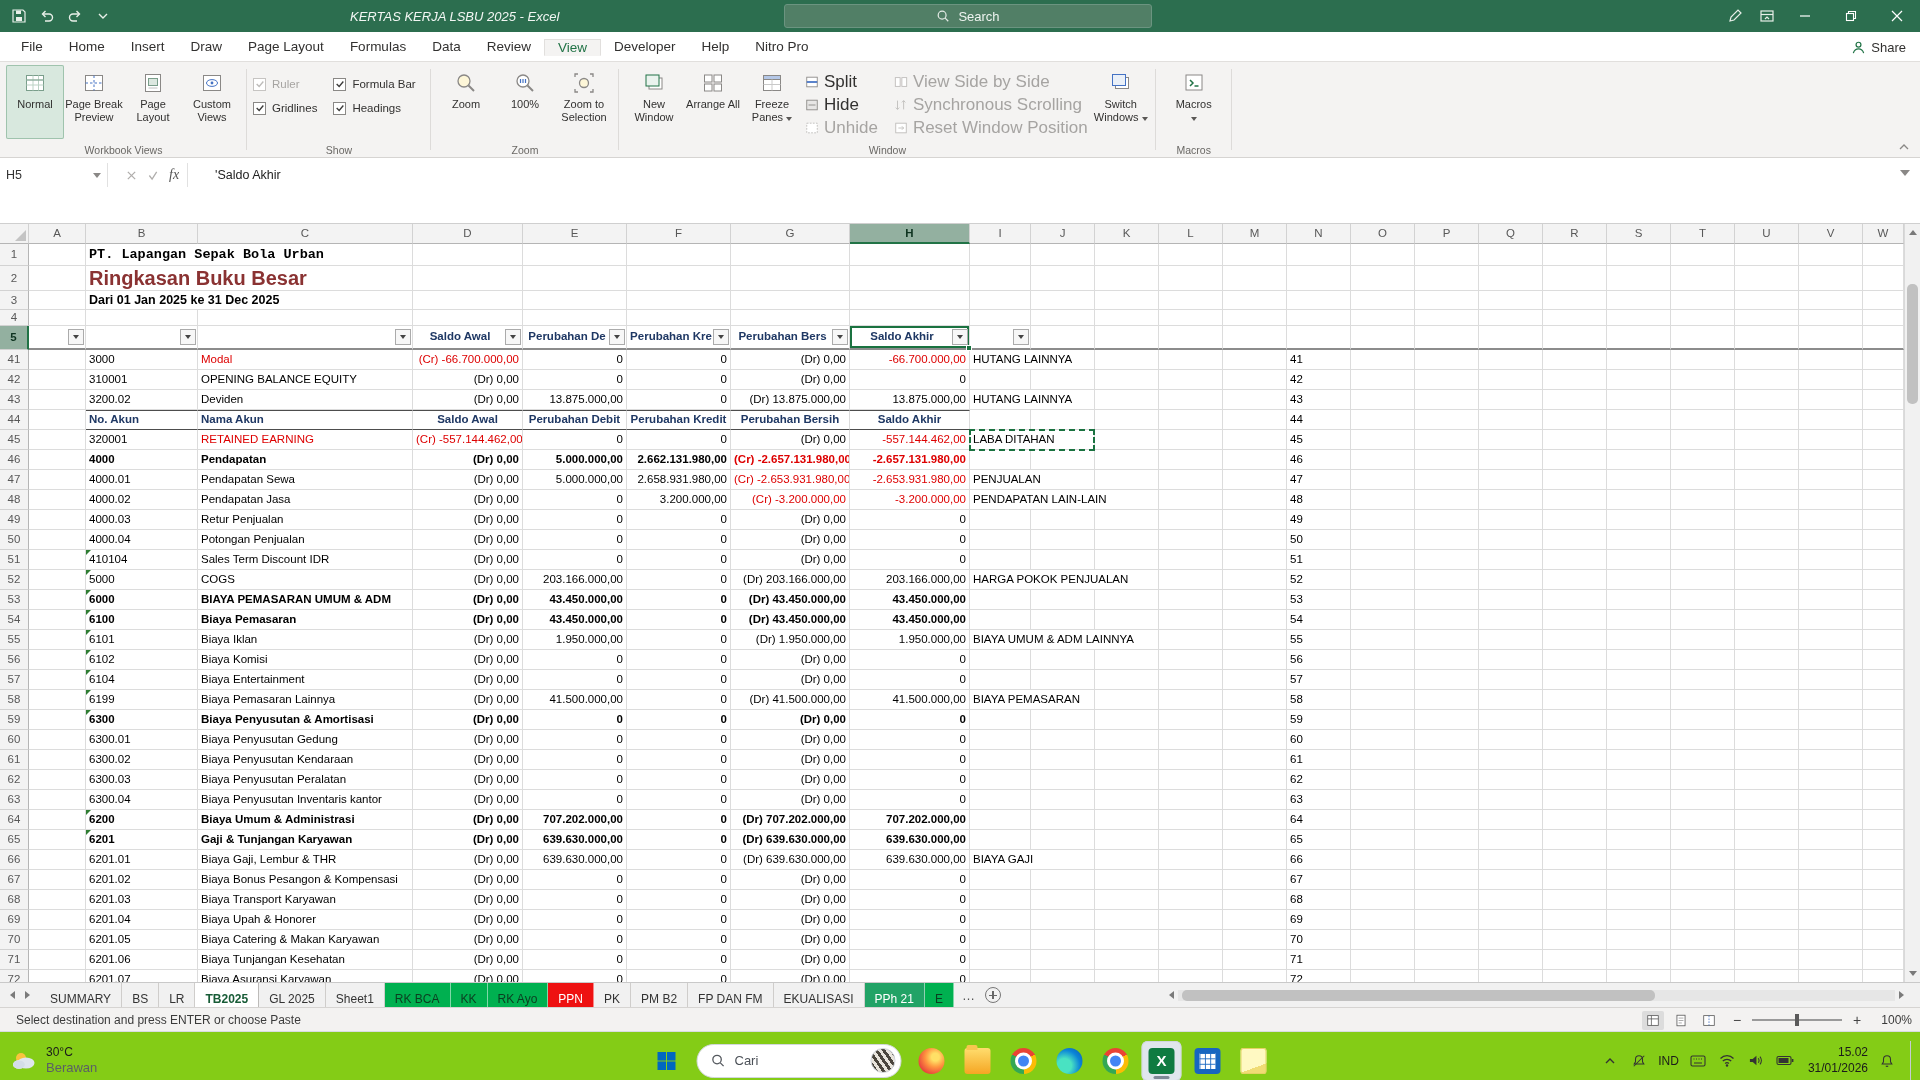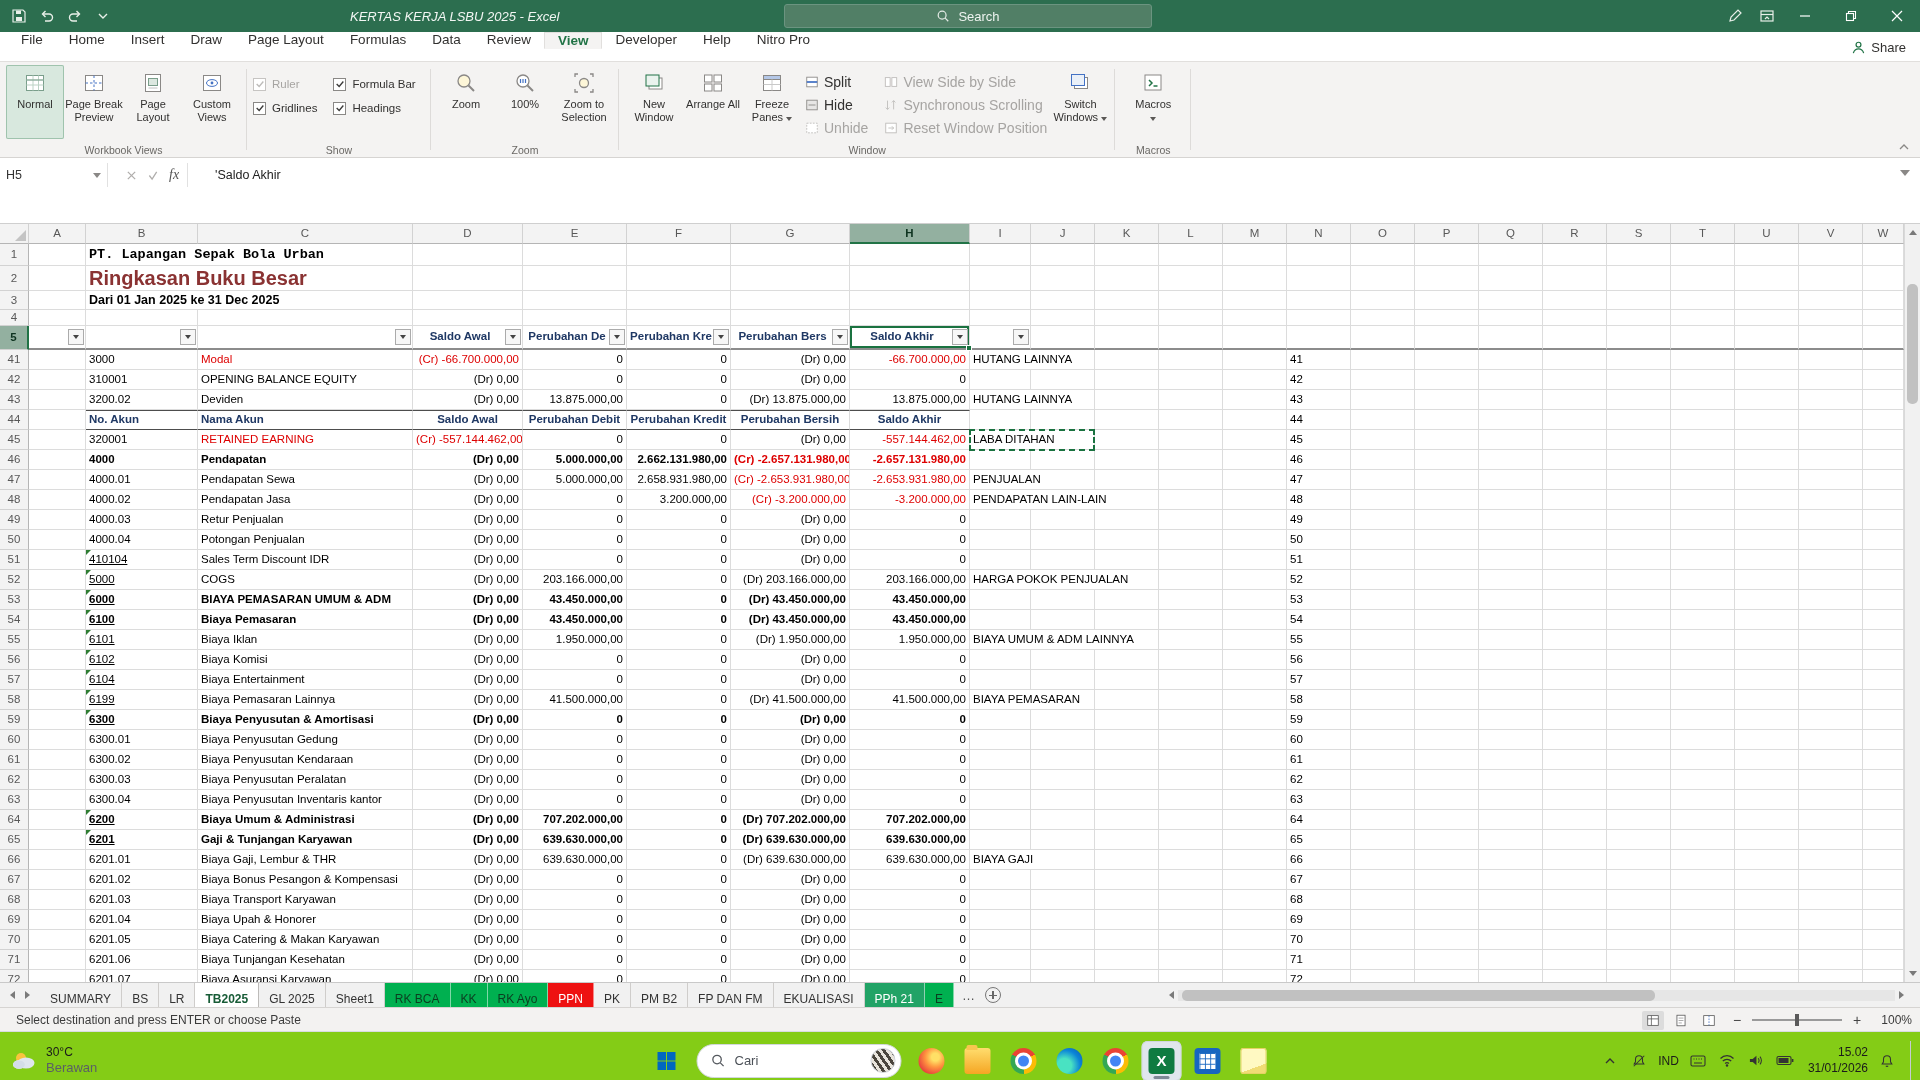--- a/index.html
+++ b/index.html
@@ -13,41 +13,41 @@
   .qbtn svg{display:block;}
   .doc-title{position:absolute;left:350px;top:0;height:32px;display:flex;align-items:center;font-size:13px;color:#f2f6f3;white-space:nowrap;font-style:italic;}
   .tsearch{position:absolute;left:784px;top:4px;width:368px;height:24px;background:#517f66;border:1px solid #6b9480;border-radius:3px;display:flex;align-items:center;justify-content:center;gap:8px;color:#eef4f0;font-size:13px;}
   .t-right{position:absolute;right:140px;top:0;height:32px;display:flex;align-items:center;gap:6px;}
   .win-controls{position:absolute;right:0;top:0;height:32px;display:flex;}
   .wbtn{width:46px;height:32px;display:flex;align-items:center;justify-content:center;}
 
   
   .ribbon-tabs{position:absolute;top:32px;left:0;right:0;height:30px;background:#ffffff;border-bottom:1px solid #e1dfdd;display:flex;align-items:stretch;padding-left:8px;}
   .rtab{padding:0 13px;display:flex;align-items:center;font-size:13.5px;color:#323130;white-space:nowrap;}
-  .rtab.active{color:#217346;font-weight:bold;background:#f4f3f2;border:1px solid #e1dfdd;border-bottom:1px solid #f4f3f2;margin-bottom:-1px;}
+  .rtab.active{color:#217346;font-weight:normal;background:#f4f3f2;border:1px solid #e1dfdd;border-bottom:1px solid #f4f3f2;margin-bottom:-1px;}
   .share{position:absolute;right:14px;top:0;height:30px;display:flex;align-items:center;gap:5px;font-size:13px;color:#323130;}
 
   
   .ribbon{position:absolute;top:62px;left:0;right:0;height:96px;background:#f4f3f2;border-bottom:1px solid #d6d4d2;display:flex;align-items:stretch;}
   .rgroup{position:relative;height:100%;padding:3px 6px 15px;display:flex;align-items:flex-start;}
   .rgroup::after{content:"";position:absolute;right:0;top:7px;bottom:7px;width:1px;background:#dddbd9;}
   .rgroup-label{position:absolute;left:0;right:0;bottom:1px;text-align:center;font-size:10.5px;color:#6a6865;white-space:nowrap;}
   .gbody{display:flex;align-items:flex-start;gap:1px;height:78px;}
   .bigbtn{width:58px;min-height:74px;display:flex;flex-direction:column;align-items:center;gap:2px;padding-top:5px;border-radius:2px;font-size:11px;color:#323130;text-align:center;line-height:1.15;}
   .bigbtn.sel{background:#d8e8de;box-shadow:inset 0 0 0 1px #9fc3ad;}
   .bigbtn.wide{width:64px;}
   .bicon{width:28px;height:26px;display:flex;align-items:center;justify-content:center;}
   .checks{display:grid;grid-template-columns:auto auto;grid-auto-flow:column;grid-template-rows:22px 22px;gap:2px 16px;padding-top:8px;}
   .checkrow{display:flex;align-items:center;gap:6px;font-size:11.5px;color:#323130;}
   .checkrow.dis{color:#a6a4a2;}
   .cb{width:13px;height:13px;border:1px solid #8a8886;background:#fff;display:flex;align-items:center;justify-content:center;}
   .checkrow.dis .cb{border-color:#c6c4c2;}
   .smallcols{display:flex;gap:10px;padding-top:6px;}
   .scol{display:flex;flex-direction:column;gap:2px;}
-  .smallbtn{display:flex;align-items:center;gap:5px;font-size:14px;color:#323130;height:21px;padding:0 3px;white-space:nowrap;}
+  .smallbtn{display:flex;align-items:center;gap:5px;font-size:17px;color:#323130;height:21px;padding:0 3px;white-space:nowrap;}
   .smallbtn.dis{color:#a6a4a2;}
   .dtri{width:0;height:0;border-left:3.5px solid transparent;border-right:3.5px solid transparent;border-top:4px solid #5a5856;display:inline-block;}
   .blab{white-space:normal;}
 
   
   .fbar{position:absolute;top:158px;left:0;right:0;height:66px;background:#fff;border-bottom:1px solid #cfcfcf;}
   .namebox{position:absolute;left:0;top:5px;width:108px;height:24px;display:flex;align-items:center;padding:0 6px;font-size:12.5px;color:#333;border-right:1px solid #e1e1e1;}
   .nb-dd{margin-left:auto;width:0;height:0;border-left:4px solid transparent;border-right:4px solid transparent;border-top:5px solid #8a8886;}
   .fx-btns{position:absolute;left:118px;top:5px;height:24px;display:flex;align-items:center;gap:10px;padding:0 8px;border-right:1px solid #e1e1e1;}
   .fcontent{position:absolute;left:215px;top:5px;right:30px;height:24px;display:flex;align-items:center;font-size:12.5px;color:#222;}
@@ -68,21 +68,21 @@
   td.ar{text-align:right;} td.ac{text-align:center;}
   td.bld{font-weight:bold;} td.red{color:#dd0000;} td.navy{color:#1f3864;}
   td.hb{border-top:1px solid #4d4d4d;border-bottom:1px solid #4d4d4d;}
   tr.freeze>td{border-bottom:2px solid #8c8c8c;}
   td.ovf{overflow:visible;position:relative;}
   .ovl{position:absolute;left:0;top:0;height:19px;line-height:19px;background:#fff;padding:0 3px;white-space:nowrap;z-index:2;}
   .ovl.t1{font-weight:bold;font-size:13.5px;height:21px;line-height:21px;font-family:Liberation Mono, monospace;}
   .ovl.t2{font-weight:bold;font-size:20px;color:#8a3232;height:24px;line-height:24px;}
   .ovl.t3{font-weight:bold;font-size:12.5px;height:18px;line-height:18px;}
   .ovl.ilab{font-size:11.5px;}
-  td.ind{position:relative;text-decoration:underline;}
+  td.ind{position:relative;}
   td.ind::before{content:"";position:absolute;left:0;top:0;border-top:5px solid #2e7d32;border-right:5px solid transparent;z-index:1;}
   td.fcell{position:relative;overflow:visible;}
   .flab{display:block;text-align:center;padding-right:15px;color:#1f3864;font-weight:bold;font-size:11.5px;overflow:hidden;white-space:nowrap;}
   .fdd{position:absolute;right:1px;top:50%;transform:translateY(-50%);width:16px;height:16px;background:#f7f7f7;border:1px solid #ababab;display:flex;align-items:center;justify-content:center;z-index:3;}
   .fdd i{width:0;height:0;border-left:3.5px solid transparent;border-right:3.5px solid transparent;border-top:4.5px solid #444;}
   td.acell{box-shadow:inset 0 0 0 2px #1a7240;overflow:visible;}
   .handle{position:absolute;right:-3px;bottom:-3px;width:6px;height:6px;background:#1a7240;border:1px solid #fff;z-index:5;}
   .marquee{position:absolute;left:-1px;top:-1px;width:126px;height:22px;border:2px dashed #1a7240;z-index:4;pointer-events:none;}
 
   
@@ -223,21 +223,21 @@
         </span>
       <span class="wbtn">
           <svg width="12" height="12" viewBox="0 0 12 12">
             <path d="M1 1l10 10M11 1L1 11" stroke="#fff" stroke-width="1.2"></path>
           </svg>
         </span>
     </div>
   </div>
 
   <div class="ribbon-tabs">
-    <div style="display:flex;align-items:flex-start;">
+    <div style="display:flex;align-items:center;">
         <div class="rtab">File</div>
         <div class="rtab">Home</div>
         <div class="rtab">Insert</div>
         <div class="rtab">Draw</div>
         <div class="rtab">Page Layout</div>
         <div class="rtab">Formulas</div>
         <div class="rtab">Data</div>
         <div class="rtab">Review</div>
         <div class="rtab active">View</div>
         <div class="rtab">Developer</div>

